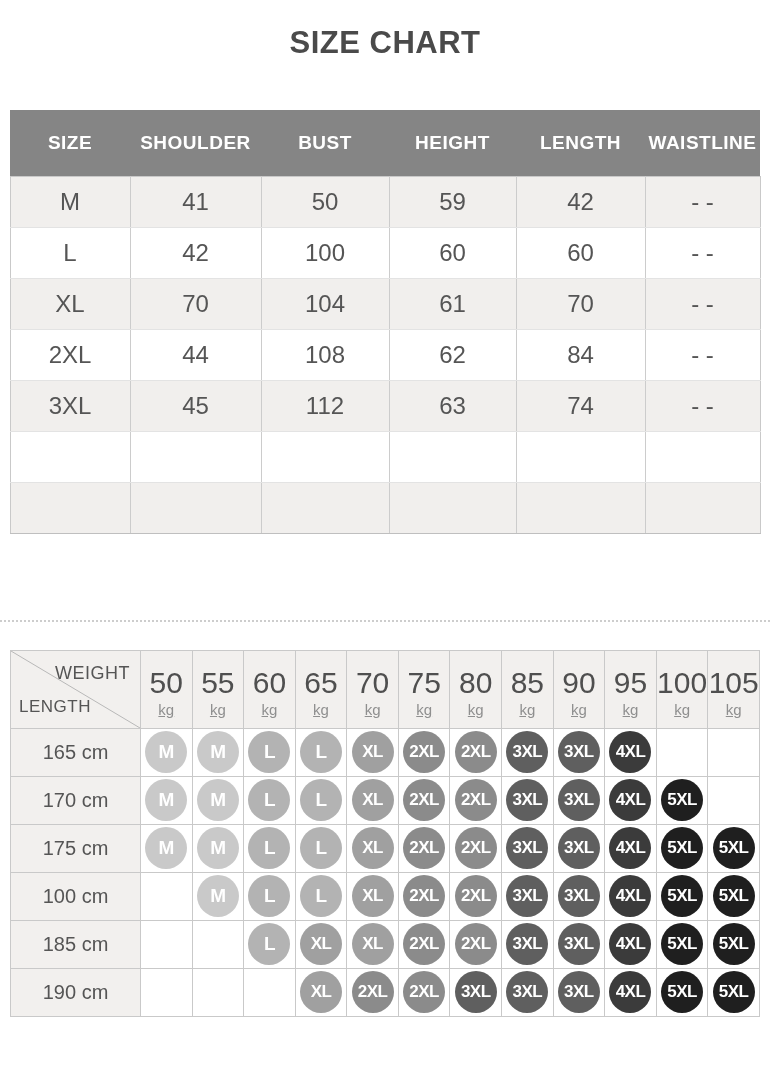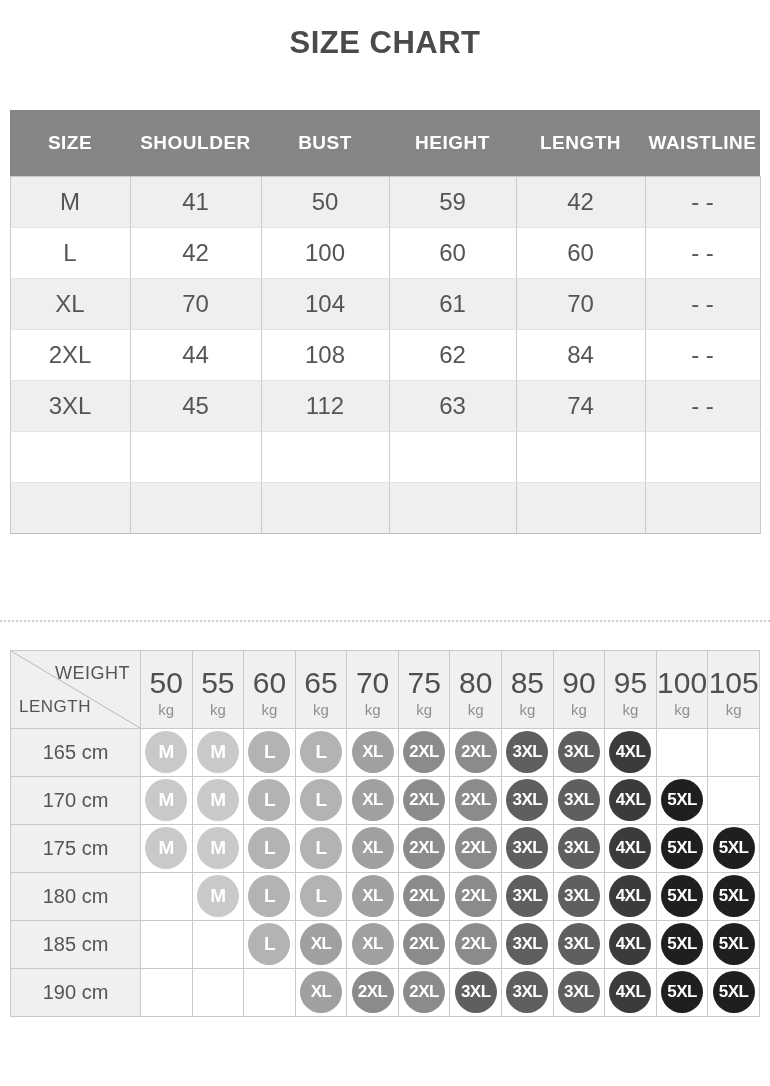--- a/index.html
+++ b/index.html
@@ -71,21 +71,21 @@
   table.t2 th, table.t2 td { border: 1px solid #c9c9c9; }
   table.t2 thead th {
     height: 78px;
     background: #f2f0ee;
     font-weight: 400;
     text-align: center;
     vertical-align: middle;
     padding: 0;
   }
   .weight-num { display: block; font-size: 30px; color: #4f4f4f; line-height: 1.15; margin-top: 7px; }
-  .weight-unit { display: block; font-size: 15px; color: #8f8f8f; line-height: 1.2; }
+  .weight-unit { display: block; font-size: 15px; color: #8f8f8f; line-height: 1.2; text-decoration: underline; }
   th.corner { position: relative; }
   th.corner svg { position: absolute; left: 0; top: 0; width: 100%; height: 100%; display: block; }
   th.corner .corner-top {
     position: absolute; top: 12px; right: 10px;
     font-size: 18px; color: #555555; letter-spacing: 0.5px;
   }
   th.corner .corner-bottom {
     position: absolute; bottom: 11px; left: 8px;
     font-size: 17px; color: #555555; letter-spacing: 0.5px;
   }
@@ -377,21 +377,21 @@
             <div class="size-badge" style="background: rgb(59, 59, 59);">4XL</div>
           </td>
           <td>
             <div class="size-badge" style="background: rgb(31, 31, 31);">5XL</div>
           </td>
           <td>
             <div class="size-badge" style="background: rgb(31, 31, 31);">5XL</div>
           </td>
         </tr>
         <tr>
-          <td class="height-cell">180 cm</td>
+          <td class="height-cell">100 cm</td>
           <td></td>
           <td>
             <div class="size-badge single" style="background: rgb(201, 201, 201);">M</div>
           </td>
           <td>
             <div class="size-badge single" style="background: rgb(179, 179, 179);">L</div>
           </td>
           <td>
             <div class="size-badge single" style="background: rgb(179, 179, 179);">L</div>
           </td>

